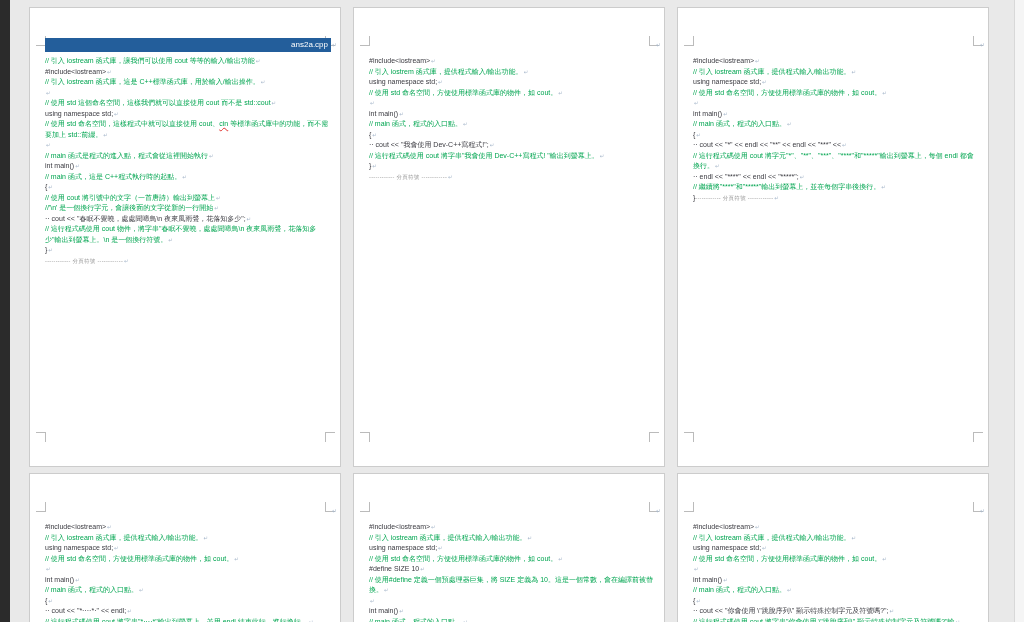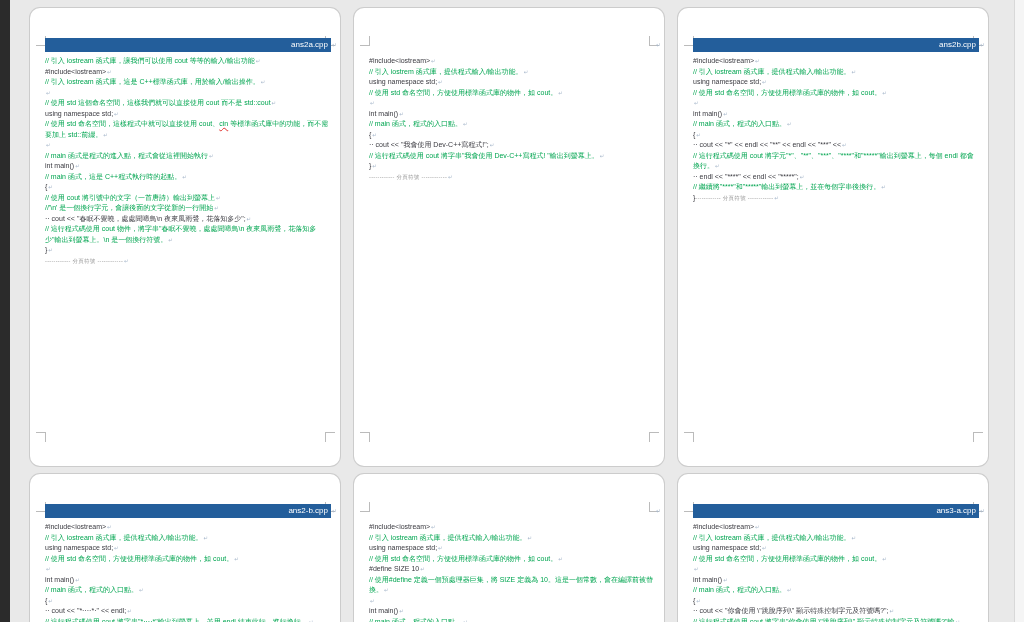--- a/index.html
+++ b/index.html
@@ -1,21 +1,21 @@
 <!DOCTYPE html>
 <html><head>
 <meta charset="utf-8">
 <style>
   html,body{margin:0;padding:0;width:1024px;height:622px;overflow:hidden;
     background:#e9e9e9;font-family:"Liberation Sans","DejaVu Sans",sans-serif;position:relative;}
   .left-edge{position:absolute;left:0;top:0;width:10px;height:622px;background:#2b2b2b;}
   .scrollbar{position:absolute;right:0;top:0;width:9px;height:622px;background:#f5f5f5;border-left:1px solid #d8d8d8;}
   #pages{position:absolute;left:0;top:0;width:1024px;height:622px;}
   .page{position:absolute;width:310px;height:458px;background:#ffffff;
-    box-shadow:0 0 0 1px #cccccc;border-radius:10px;}
+    box-shadow:0 0 0 1px #cccccc;}
   .titlebar{position:absolute;left:15px;right:9px;top:30px;height:14px;background:#235E9B;}
   .filename{position:absolute;right:3px;top:2px;font-size:8px;line-height:10px;color:#ffffff;white-space:nowrap;}
   .bar-pmark{position:absolute;right:3px;top:33px;font-size:6px;color:#a9b9cc;}
   .pagebody{position:absolute;left:15px;right:11px;top:48px;bottom:34px;overflow:hidden;}
   .line{font-size:7px;line-height:10.5px;color:#3a3a40;white-space:pre-wrap;word-break:break-all;min-height:10.5px;}
   .line.comment{color:#00A550;}
   .line.pagebreak{color:#999999;font-size:5.5px;letter-spacing:0.3px;}
   .line .brk{color:#999999;font-size:5.5px;letter-spacing:0.3px;}
   .pmark{color:#a9b9cc;font-size:5.5px;margin-left:1px;}
   .squiggle{text-decoration-line:underline;text-decoration-style:wavy;text-decoration-color:#e0312e;text-decoration-thickness:1px;text-underline-offset:1px;}
@@ -79,46 +79,40 @@
         <div class="line comment">// 這行程式碼使用 cout 將字串"我會使用 Dev-C++寫程式! "輸出到螢幕上。<span class="pmark">↵</span></div>
         <div class="line code">}<span class="pmark">↵</span></div>
         <div class="line pagebreak">------------ 分頁符號 ------------<span class="pmark">↵</span></div>
       </div>
     </div>
     <div class="page" style="left: 678px; top: 8px;">
       <div class="mark mark-tl"></div>
       <div class="mark mark-tr"></div>
       <div class="mark mark-bl"></div>
       <div class="mark mark-br"></div>
-      <div class="titlebar">
-        <span class="filename">ans2b.cpp</span>
-      </div>
       <span class="bar-pmark">↵</span>
       <div class="pagebody">
         <div class="line code">#include&lt;iostream&gt;<span class="pmark">↵</span></div>
         <div class="line comment">// 引入 iostream 函式庫，提供程式輸入/輸出功能。<span class="pmark">↵</span></div>
         <div class="line code">using namespace std;<span class="pmark">↵</span></div>
         <div class="line comment">// 使用 std 命名空間，方便使用標準函式庫的物件，如 cout。<span class="pmark">↵</span></div>
         <div class="line blank"><span class="pmark">↵</span></div>
         <div class="line code">int main()<span class="pmark">↵</span></div>
         <div class="line comment">// main 函式，程式的入口點。<span class="pmark">↵</span></div>
         <div class="line code">{<span class="pmark">↵</span></div>
         <div class="line code">·· cout &lt;&lt; "*" &lt;&lt; endl &lt;&lt; "**" &lt;&lt; endl &lt;&lt; "***" &lt;&lt;<span class="pmark">↵</span></div>
         <div class="line comment">// 這行程式碼使用 cout 將字元"*"、"**"、"***"、"****"和"*****"輸出到螢幕上，每個 endl 都會換行。<span class="pmark">↵</span></div>
         <div class="line code">·· endl &lt;&lt; "****" &lt;&lt; endl &lt;&lt; "*****";<span class="pmark">↵</span></div>
         <div class="line comment">// 繼續將"****"和"*****"輸出到螢幕上，並在每個字串後換行。<span class="pmark">↵</span></div>
         <div class="line mixed">}<span class="brk">------------ 分頁符號 ------------</span><span class="pmark">↵</span></div>
       </div>
     </div>
     <div class="page" style="left: 30px; top: 474px;">
       <div class="mark mark-tl"></div>
       <div class="mark mark-tr"></div>
-      <div class="titlebar">
-        <span class="filename">ans2-b.cpp</span>
-      </div>
       <span class="bar-pmark">↵</span>
       <div class="pagebody">
         <div class="line code">#include&lt;iostream&gt;<span class="pmark">↵</span></div>
         <div class="line comment">// 引入 iostream 函式庫，提供程式輸入/輸出功能。<span class="pmark">↵</span></div>
         <div class="line code">using namespace std;<span class="pmark">↵</span></div>
         <div class="line comment">// 使用 std 命名空間，方便使用標準函式庫的物件，如 cout。<span class="pmark">↵</span></div>
         <div class="line blank"><span class="pmark">↵</span></div>
         <div class="line code">int main()<span class="pmark">↵</span></div>
         <div class="line comment">// main 函式，程式的入口點。<span class="pmark">↵</span></div>
         <div class="line code">{<span class="pmark">↵</span></div>
@@ -138,23 +132,20 @@
         <div class="line code">#define SIZE 10<span class="pmark">↵</span></div>
         <div class="line comment">// 使用#define 定義一個預處理器巨集，將 SIZE 定義為 10。這是一個常數，會在編譯前被替換。<span class="pmark">↵</span></div>
         <div class="line blank"><span class="pmark">↵</span></div>
         <div class="line code">int main()<span class="pmark">↵</span></div>
         <div class="line comment">// main 函式，程式的入口點。<span class="pmark">↵</span></div>
       </div>
     </div>
     <div class="page" style="left: 678px; top: 474px;">
       <div class="mark mark-tl"></div>
       <div class="mark mark-tr"></div>
-      <div class="titlebar">
-        <span class="filename">ans3-a.cpp</span>
-      </div>
       <span class="bar-pmark">↵</span>
       <div class="pagebody">
         <div class="line code">#include&lt;iostream&gt;<span class="pmark">↵</span></div>
         <div class="line comment">// 引入 iostream 函式庫，提供程式輸入/輸出功能。<span class="pmark">↵</span></div>
         <div class="line code">using namespace std;<span class="pmark">↵</span></div>
         <div class="line comment">// 使用 std 命名空間，方便使用標準函式庫的物件，如 cout。<span class="pmark">↵</span></div>
         <div class="line blank"><span class="pmark">↵</span></div>
         <div class="line code">int main()<span class="pmark">↵</span></div>
         <div class="line comment">// main 函式，程式的入口點。<span class="pmark">↵</span></div>
         <div class="line code">{<span class="pmark">↵</span></div>

